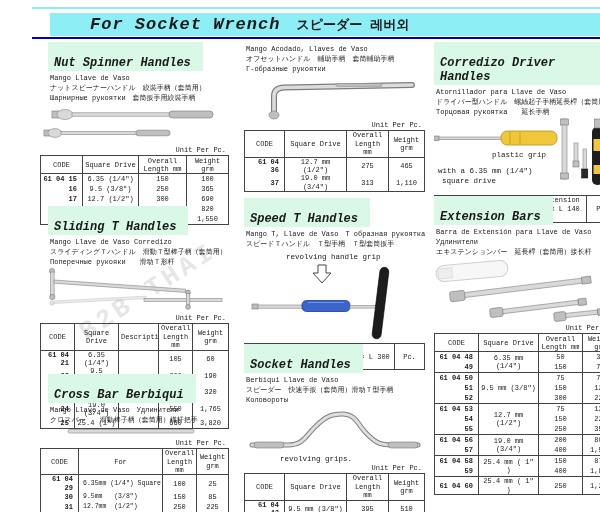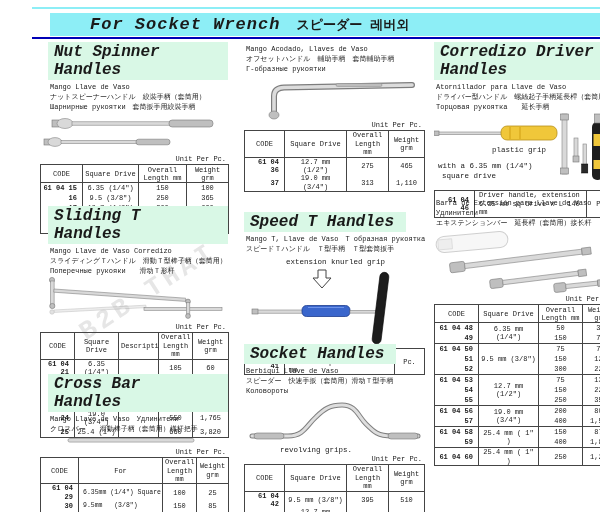--- a/index.html
+++ b/index.html
@@ -12,21 +12,21 @@
   .band .en{font-size:17px;font-weight:bold;font-style:italic;letter-spacing:1px;}
   .band .kr{font-size:13px;font-weight:bold;}
   .underline{position:absolute;left:0;top:37px;width:600px;height:2px;background:#0000b6;}
   
   .col{position:absolute;top:0;height:512px;}
   #col-left{left:8px;width:188px;}
   #col-mid{left:212px;width:180px;}
   #col-right{left:402px;width:184px;}
   .section{position:absolute;left:0;right:0;}
   .sec-title{display:inline-block;background:#d9f8e6;font-weight:bold;font-style:italic;
-             font-size:16px;padding:1px 12px 1px 6px;margin-left:8px;}
+             font-size:12px;padding:14px 12px 1px 6px;margin-left:8px;}
   .subs{font-size:7px;line-height:1.45;margin:2px 0 0 10px;white-space:nowrap;}
   .unit{font-size:7px;text-align:right;margin:1px 2px 1px 0;}
   .note{font-size:7.5px;}
   
   table{border-collapse:collapse;width:100%;table-layout:fixed;border:1px solid #444;}
   th,td{border-left:1px solid #444;border-right:1px solid #444;border-top:0;border-bottom:0;
         font-size:7px;padding:0 2px;line-height:1.2;overflow:hidden;}
   thead th{border-bottom:1px solid #444;font-weight:normal;text-align:center;height:17px;}
   td{text-align:center;height:10px;}
   td.code{font-weight:bold;text-align:right;padding-right:5px;}
@@ -203,21 +203,21 @@
               <td class="code">25</td>
               <td>25.4  (1")</td>
               <td>660</td>
               <td>3,820</td>
             </tr>
         </tbody>
       </table>
     </div>
 
     <div class="section" style="top:374px;">
-      <span class="sec-title">Cross Bar Handles</span>
+      <span class="sec-title">Cross Bar Berbiqui</span>
       <div class="subs">
         <div>Mango Llave de Vaso　Удлинители</div>
         <div>クロスバー　　滑動棒子柄（套筒用）橫杆把手</div>
       </div>
       <div class="imgbox" style="height:13px;">
         <svg width="186" height="13" viewBox="0 0 186 13">
           <rect x="28" y="4.5" width="126" height="3.6" rx="1.8" class="metal"></rect>
         </svg>
       </div>
       <div class="unit">Unit Per Pc.</div>
@@ -314,27 +314,27 @@
           <tr>
               <td class="code">37</td>
               <td>19.0 mm  (3/4")</td>
               <td>313</td>
               <td>1,110</td>
             </tr>
         </tbody>
       </table>
     </div>
 
-    <div class="section" style="top:212px;">
+    <div class="section" style="top:198px;">
       <span class="sec-title" style="margin-left:0;">Speed T Handles</span>
       <div class="subs" style="margin-left:2px;">
         <div>Mango T, Llave de Vaso　Т образная рукоятка</div>
         <div>スピードＴハンドル　Ｔ型手柄　Ｔ型套筒扳手</div>
       </div>
-      <div class="note" style="margin:4px 0 0 42px;">extension knurled grip</div>
+      <div class="note" style="margin:4px 0 0 42px;">revolving handle grip</div>
       <div class="imgbox" style="height:82px;">
         <svg width="180" height="82" viewBox="0 0 180 82">
           <polygon points="74,4 82,4 82,12 87,12 78,22 69,12 74,12" fill="#fff" stroke="#444" stroke-width="1"></polygon>
           <rect x="10" y="44" width="90" height="3.2" class="metal"></rect>
           <rect x="8" y="43" width="6" height="5" class="dark"></rect>
           <rect x="58" y="39.5" width="48" height="11" rx="4.5" fill="#3a66cc" stroke="#1d3c8e" stroke-width="0.8"></rect>
           <line x1="64" y1="41.5" x2="100" y2="41.5" stroke="#6f93e8" stroke-width="1"></line>
           <line x1="64" y1="48.5" x2="100" y2="48.5" stroke="#24folder478" stroke-width="1"></line>
           <rect x="106" y="44.5" width="26" height="2.6" class="metal"></rect>
           <rect x="132" y="6" width="9" height="72" rx="4.5" transform="rotate(7 136 42)" fill="#1d1d1d" stroke="#000" stroke-width="0.6"></rect>
@@ -463,20 +463,21 @@
               <div>Driver handle, extension</div>
               <div>6.35 mm sq drive x L 140 mm</div>
             </td>
             <td>Pc.</td>
           </tr>
         </tbody>
       </table>
     </div>
 
     <div class="section" style="top:196px;">
+      <span class="sec-title" style="margin-left:0;">Extension Bars</span>
       <div class="subs" style="margin-left:2px;white-space:normal;">
         <div>Barra de Extensión para Llave de Vaso　Удлинители</div>
         <div>エキステンションバー　延長桿（套筒用）接长杆</div>
       </div>
       <div class="imgbox" style="height:66px;">
         <svg width="184" height="66" viewBox="0 0 184 66">
           <g transform="rotate(-5 38 14)">
             <rect x="2" y="6" width="72" height="16" rx="8" fill="#f7f7f7" stroke="#cfcfcf" stroke-width="1"></rect>
             <rect x="4" y="9" width="14" height="10" fill="#eee" stroke="#d5d5d5" stroke-width="0.7"></rect>
           </g>

